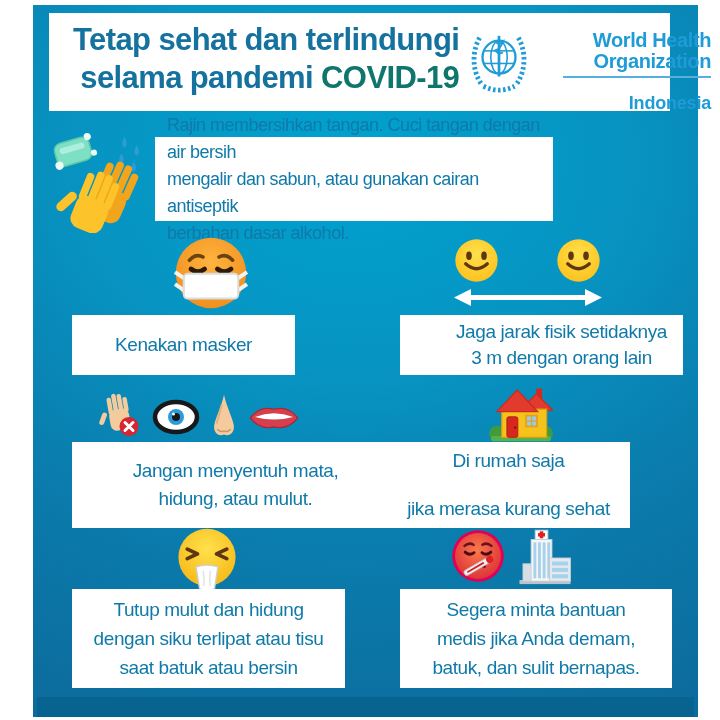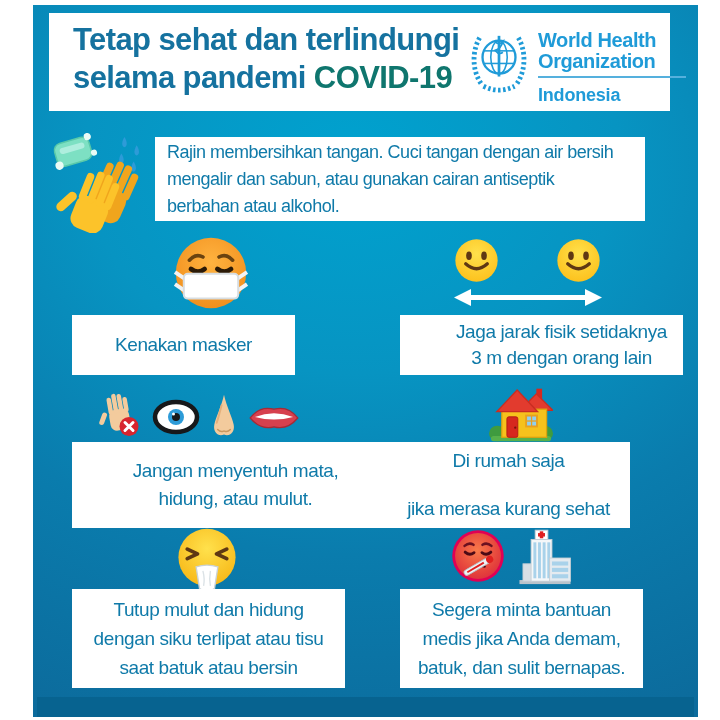--- a/index.html
+++ b/index.html
@@ -1,40 +1,40 @@
 <!DOCTYPE html>
 <html><head>
 <meta charset="utf-8">
 <style>
   html,body{margin:0;padding:0;}
   .page{position:relative;width:720px;height:720px;background:#ffffff;overflow:hidden;
         font-family:"Liberation Sans",sans-serif;}
   .card{position:absolute;left:33px;top:5px;width:665px;height:712px;
         background:radial-gradient(115% 85% at 48% 22%, #00a2cf 0%, #0794c2 35%, #0a7cad 65%, #0c6b9c 100%);}
   .footer-strip{position:absolute;left:4px;right:4px;bottom:0;height:20px;background:#076390;}
-  .header-box{position:absolute;left:16px;top:8px;width:621px;height:98px;background:#ffffff;}
+  .header-box{position:absolute;left:16px;top:8px;width:621px;height:98px;background:#ffffff;text-align:right;}
   .title{position:absolute;left:24px;top:8px;font-size:31px;font-weight:700;color:#15729f;
          line-height:38px;letter-spacing:-0.6px;white-space:nowrap;}
   .title .hl{color:#0f766e;}
   .who-globe{position:absolute;left:419px;top:16px;width:62px;height:66px;}
-  .who-text{position:absolute;left:489px;top:17px;color:#1f9bd8;font-weight:700;}
+  .who-text{position:absolute;left:514px;top:17px;color:#1f9bd8;font-weight:700;}
   .who-name{font-size:20px;line-height:20.5px;letter-spacing:-0.4px;white-space:nowrap;}
   .who-rule{width:148px;height:2px;background:#55b0dd;margin-top:5px;}
-  .who-country{font-size:18px;margin-top:7px;letter-spacing:-0.2px;}
+  .who-country{font-size:18px;margin-top:15px;letter-spacing:-0.2px;}
   .whitebox{position:absolute;background:#ffffff;color:#0f7aa9;font-size:19px;letter-spacing:-0.4px;
             display:flex;flex-direction:column;justify-content:center;}
   .whitebox.center{text-align:center;}
-  .box-hygiene{left:122px;top:132px;width:490px;height:84px;padding:0 12px;font-size:18px;
+  .box-hygiene{left:122px;top:132px;width:398px;height:84px;padding:0 12px;font-size:18px;
                line-height:27px;letter-spacing:-0.5px;box-sizing:border-box;}
   .box-mask{left:39px;top:310px;width:223px;height:60px;}
   .box-distance{left:367px;top:310px;width:243px;height:60px;line-height:26px;padding-left:40px;}
   .box-notouch{left:39px;top:437px;width:327px;height:86px;line-height:28px;}
   .box-home{left:354px;top:437px;width:243px;height:86px;line-height:28px;gap:20px;}
   .box-cough{left:39px;top:584px;width:273px;height:99px;line-height:29px;}
-  .box-medical{left:367px;top:584px;width:243px;height:99px;line-height:29px;}
+  .box-medical{left:367px;top:584px;width:272px;height:99px;line-height:29px;}
   .icon{position:absolute;}
   .icon svg{display:block;width:100%;height:100%;}
 </style>
 </head>
 <body>
 
 <div class="page">
   <div class="card">
 
     <div class="header-box">
@@ -93,21 +93,21 @@
           <rect x="-7.2" y="-33" width="7.4" height="33" rx="3.7"></rect>
           <rect x="1.6" y="-33" width="7.4" height="33" rx="3.7"></rect>
           <rect x="10.4" y="-28" width="7.4" height="28" rx="3.7"></rect>
           <rect x="-26" y="-4" width="9" height="24" rx="4.5" transform="rotate(26 -21 0)"></rect>
         </g>
       </svg>
     </div>
     <div class="whitebox box-hygiene">
       <div>Rajin membersihkan tangan. Cuci tangan dengan air bersih</div>
       <div>mengalir dan sabun, atau gunakan cairan antiseptik</div>
-      <div>berbahan atau alkohol.</div>
+      <div>berbahan dasar alkohol.</div>
     </div>
 
     <div class="icon" style="left:138px;top:226px;width:80px;height:84px;">
       <svg viewBox="0 0 100 100">
         <defs>
             <radialGradient id="gm" cx="50%" cy="35%" r="75%">
           <stop offset="0%" stop-color="#ffb340"></stop>
               <stop offset="100%" stop-color="#ef8a18"></stop>
         </radialGradient>
           </defs>

